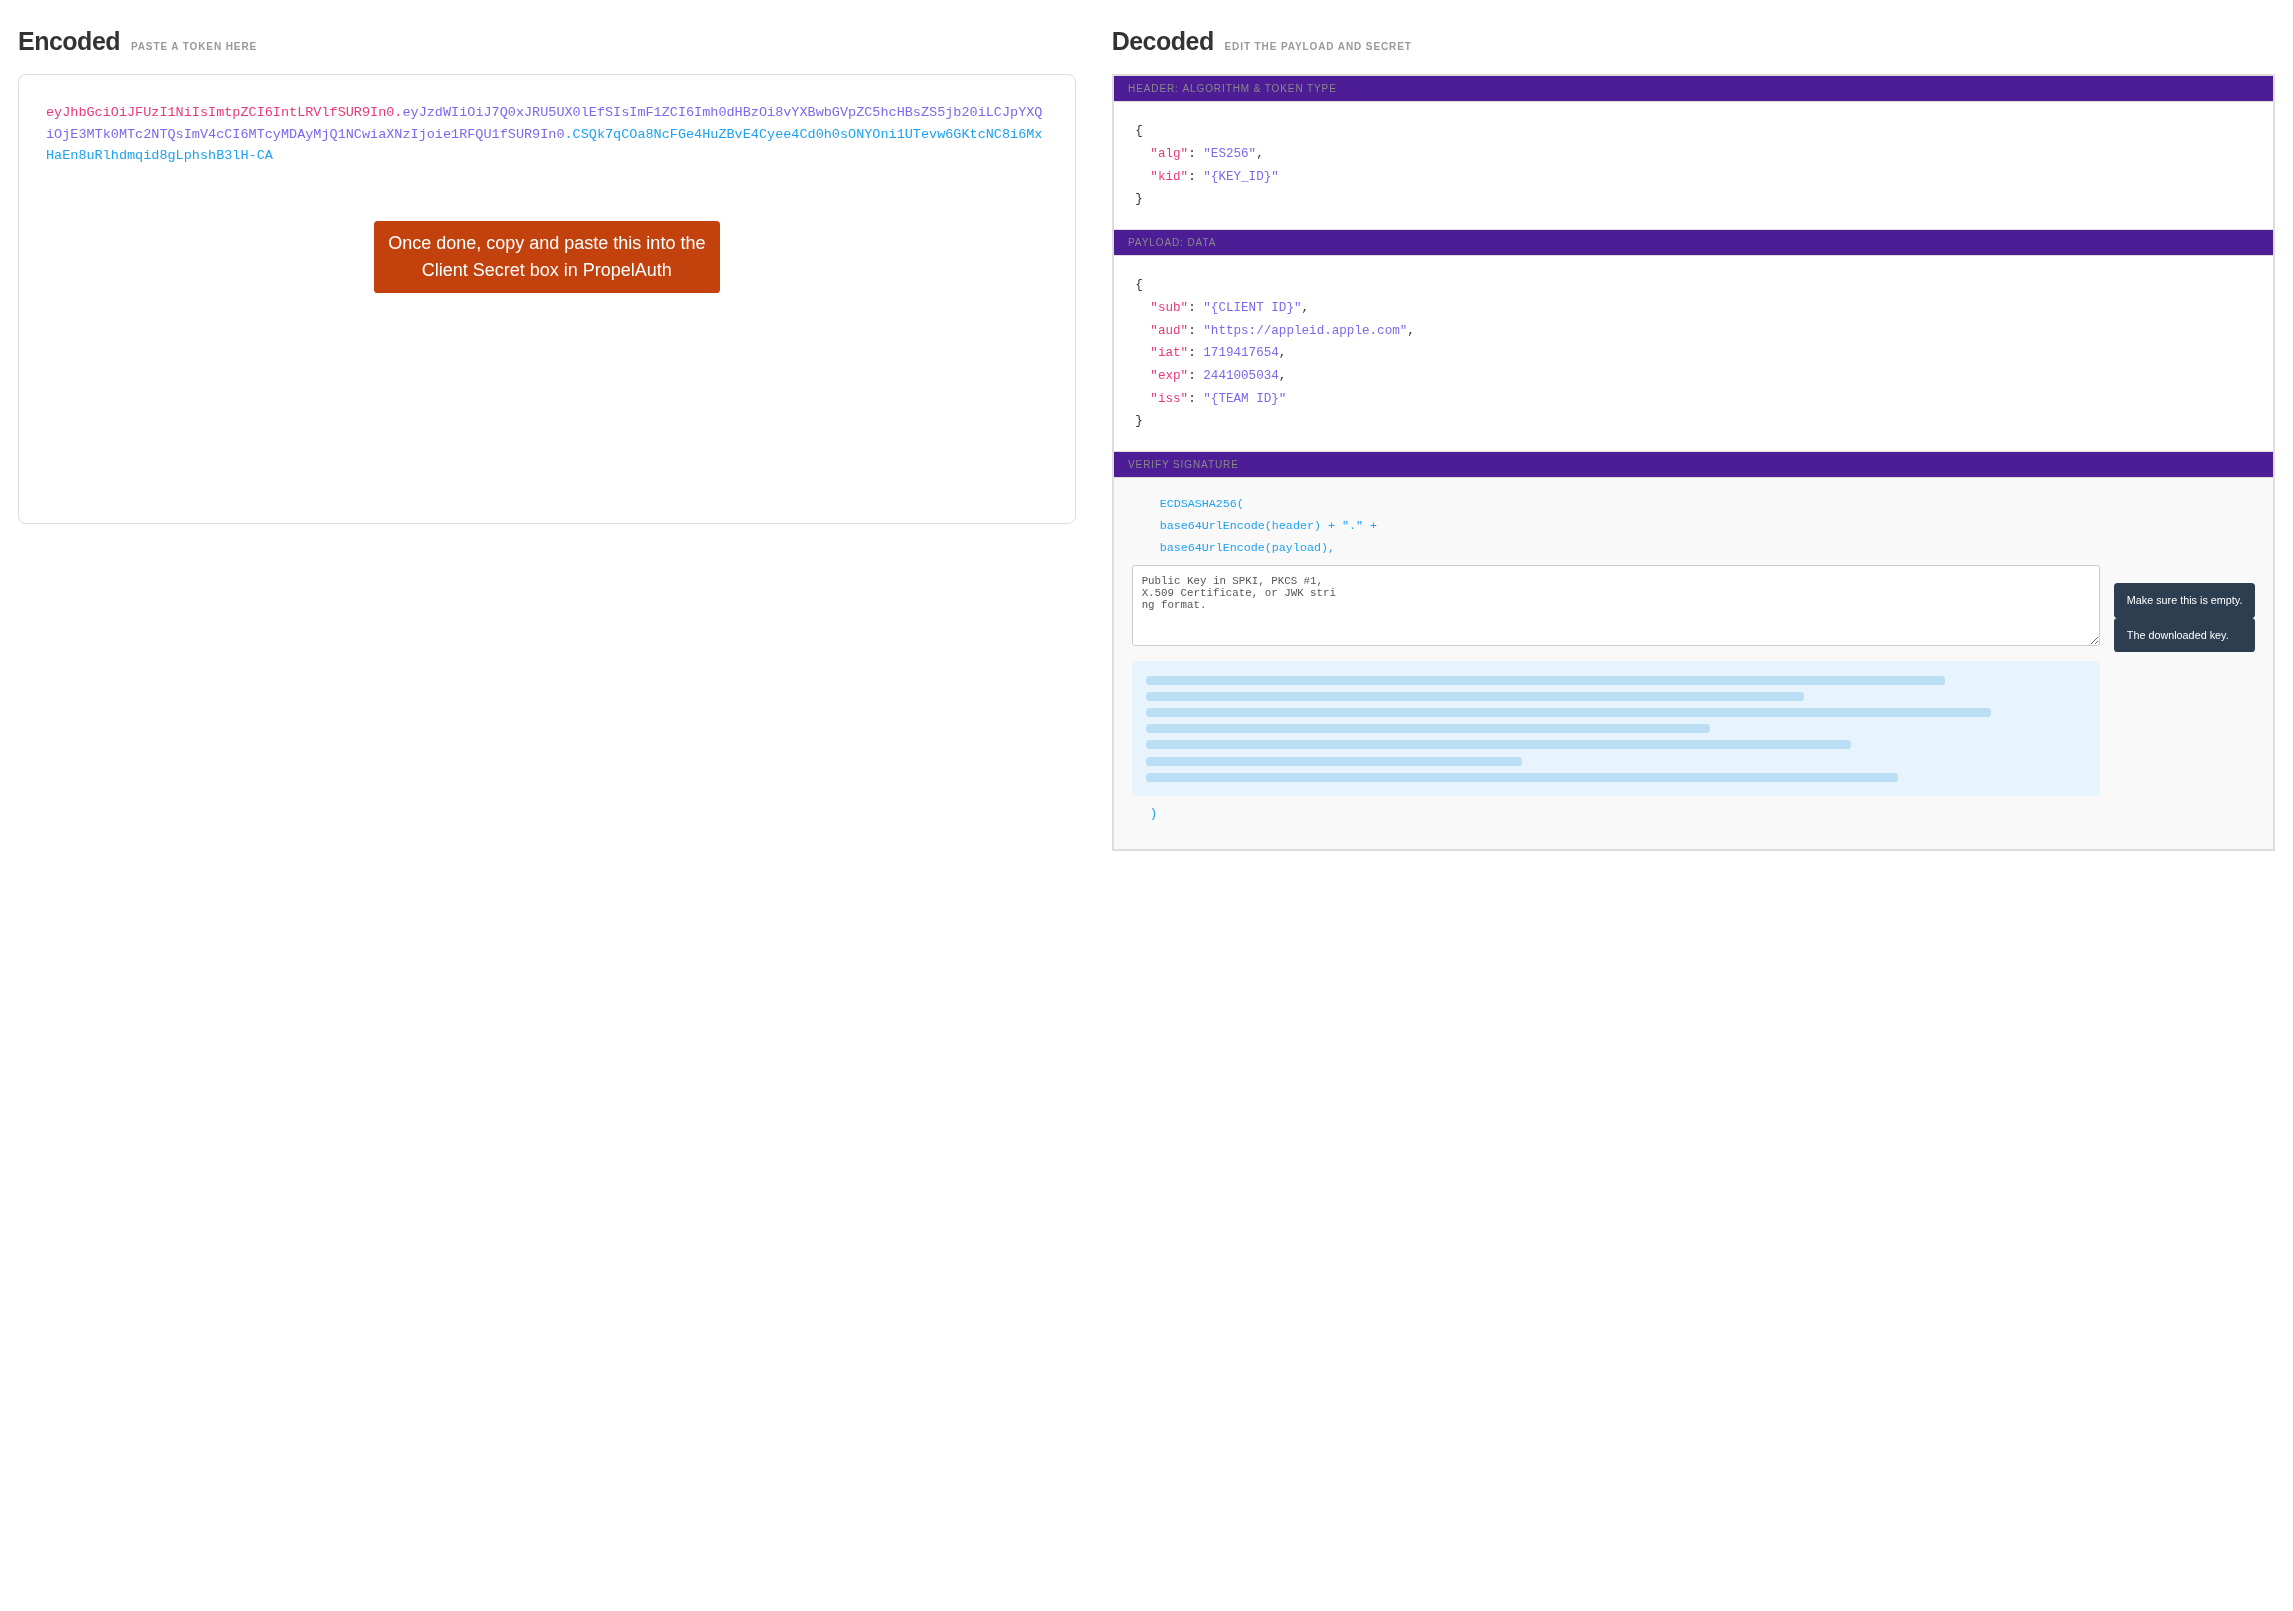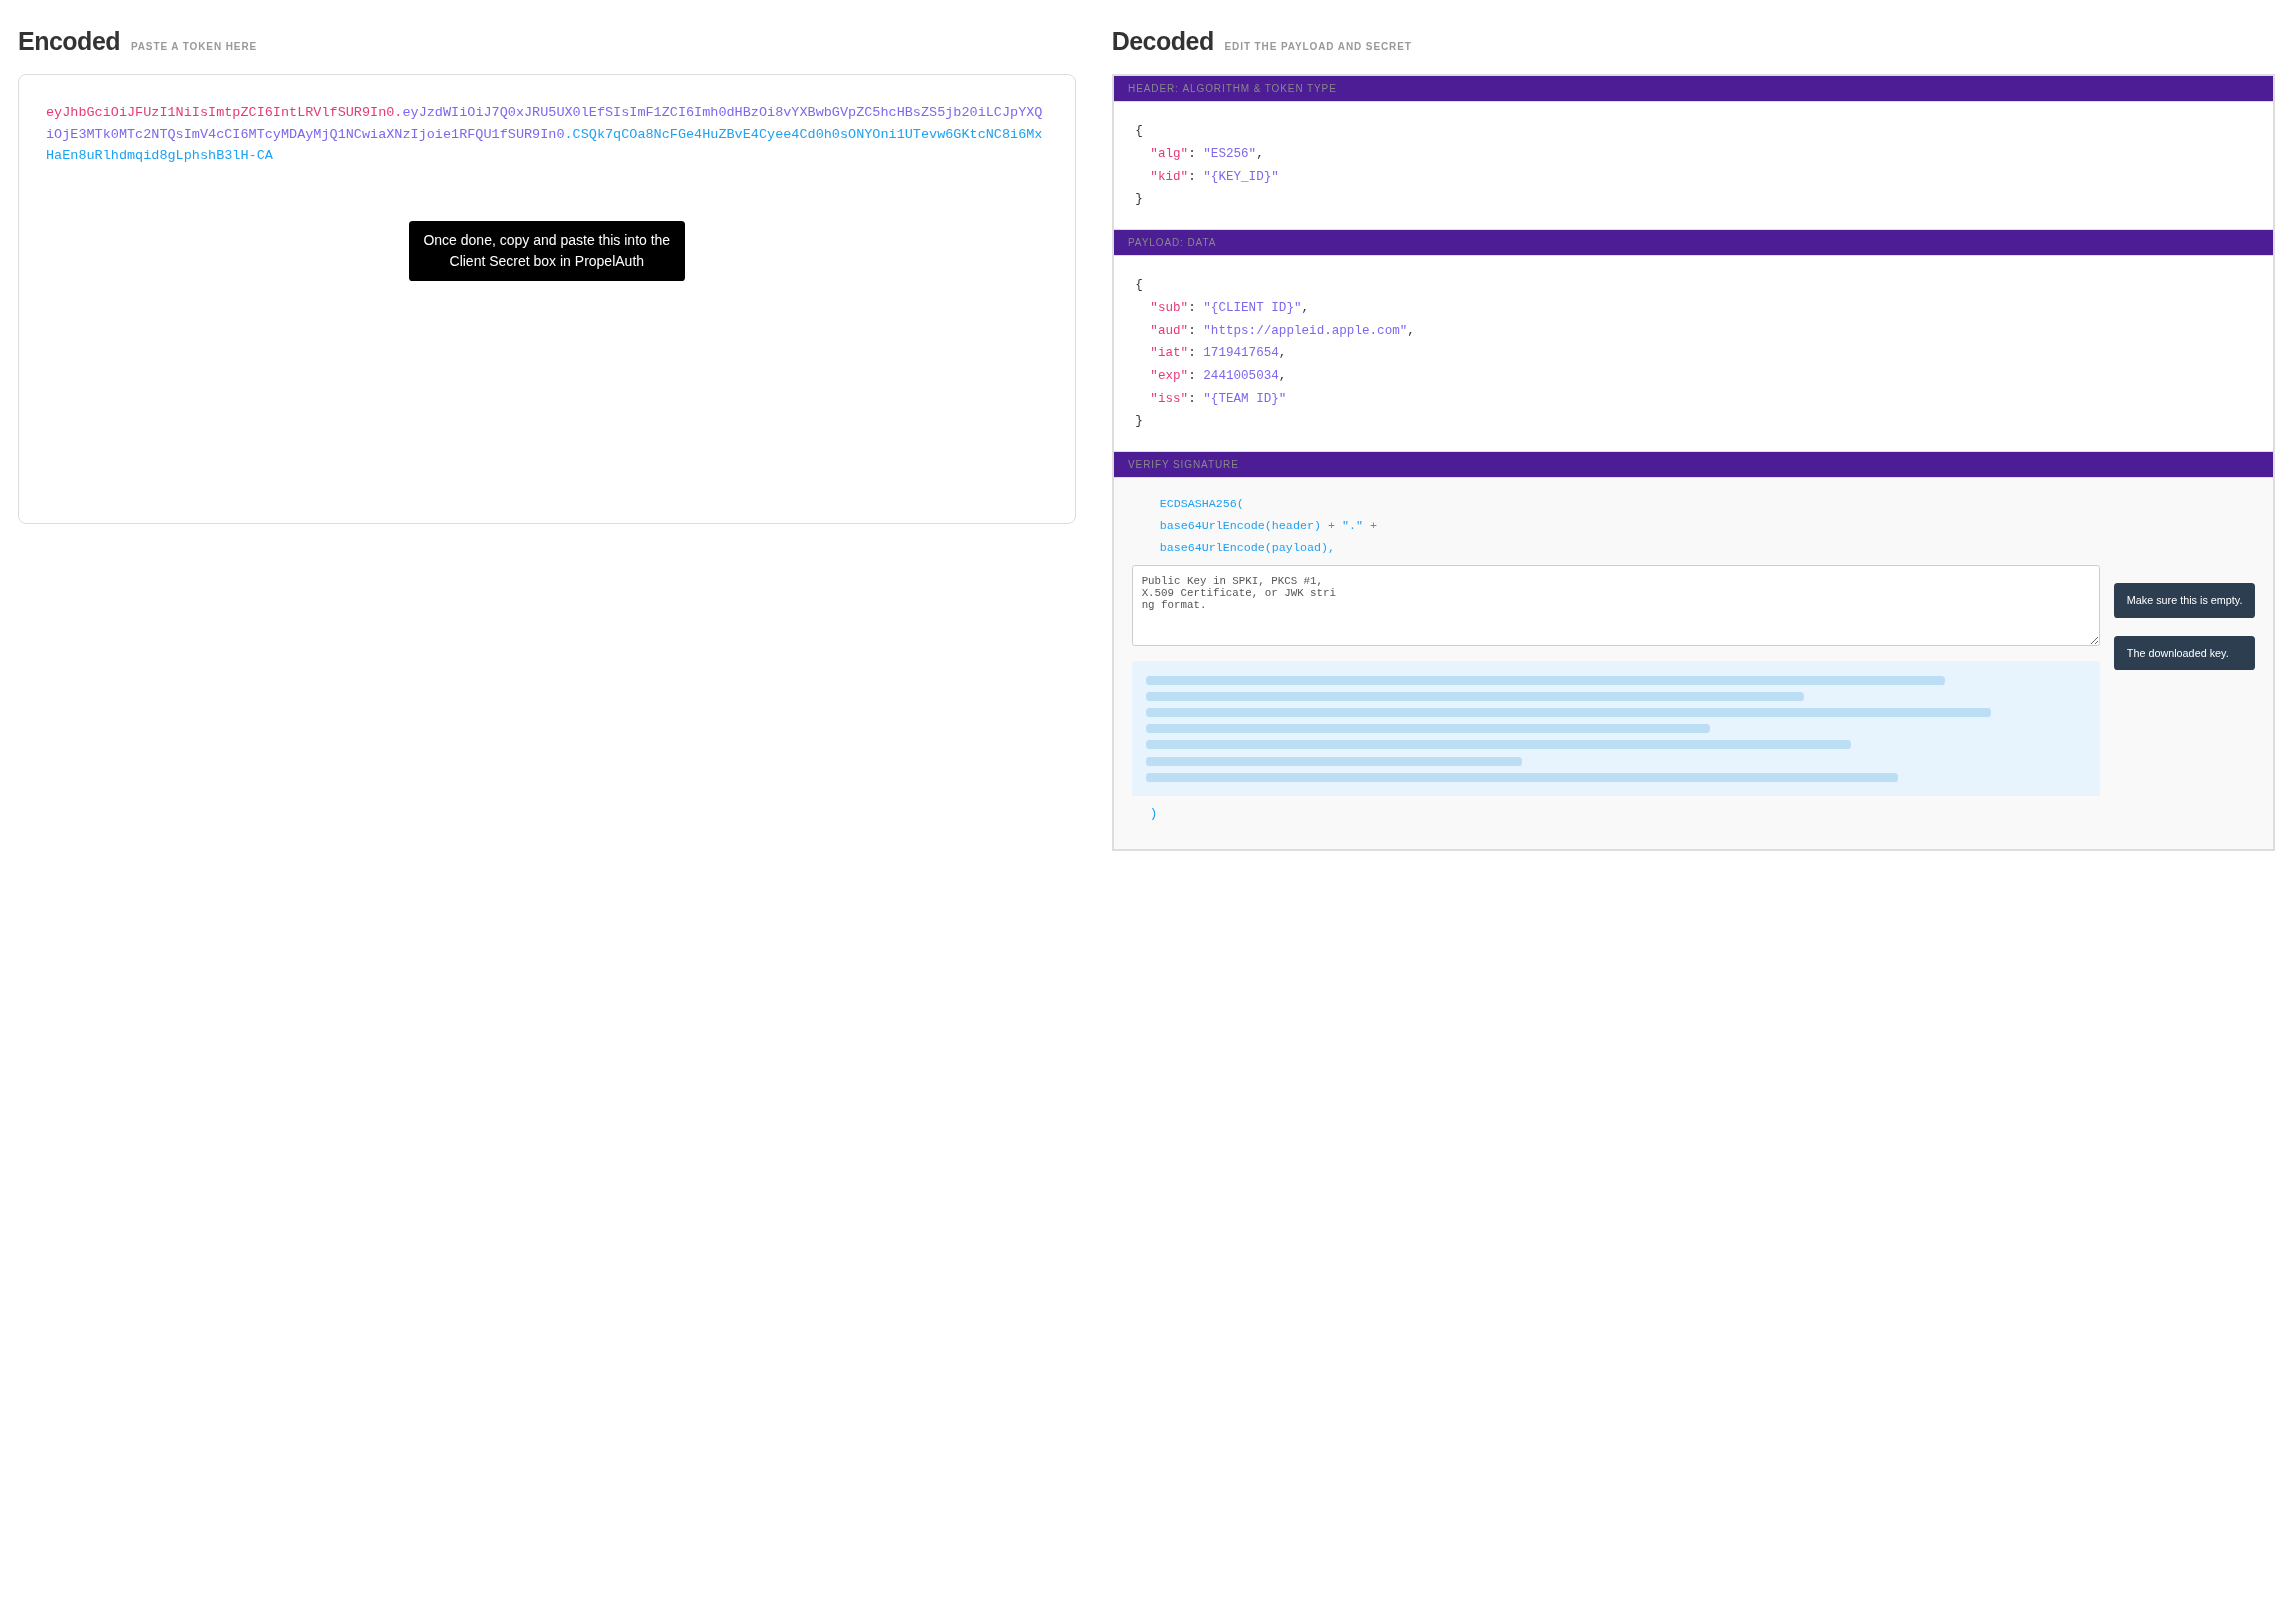--- a/index.html
+++ b/index.html
@@ -48,25 +48,25 @@
     .token-text {
       font-family: 'Courier New', Courier, monospace;
       font-size: 13.5px;
       line-height: 1.6;
       word-break: break-all;
     }
     .token-part1 { color: #e8387a; }
     .token-part2 { color: #7b68ee; }
     .token-part3 { color: #1da1f2; }
     .tooltip-box {
-      background: #000000;
+      background: #c2410c;
       color: #fff;
       padding: 9px 14.4px;
       border-radius: 3.6px;
-      font-size: 14px;
+      font-size: 18px;
       text-align: center;
       display: inline-block;
       margin-top: 27px;
       line-height: 1.5;
     }
     
     .decoded-panel {
       flex: 1.1;
     }
     .section-block {
@@ -113,21 +113,20 @@
     .verify-func { color: #1da1f2; margin-left: 28px; }
     .verify-row {
       display: flex;
       align-items: flex-start;
       gap: 14.4px;
     }
     .verify-left { flex: 1; }
     .verify-right {
       display: flex;
       flex-direction: column;
-      gap: 18px;
       padding-top: 90px;
     }
     .tooltip-dark {
       background: #2c3e50;
       color: #fff;
       padding: 7.2px 12.6px;
       border-radius: 3.6px;
       font-size: 10.8px;
       font-family: sans-serif;
       white-space: nowrap;

